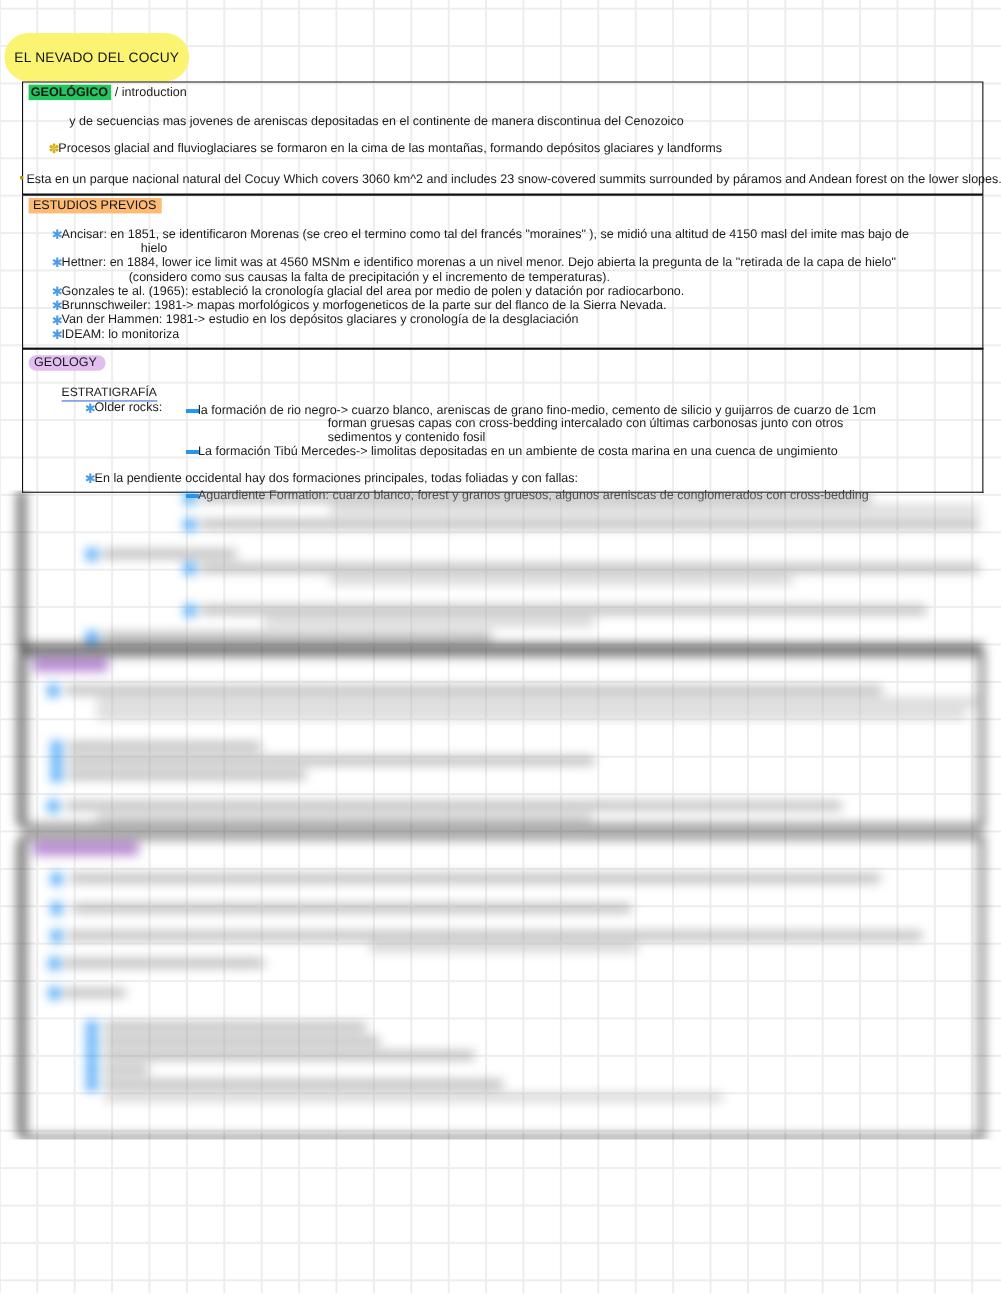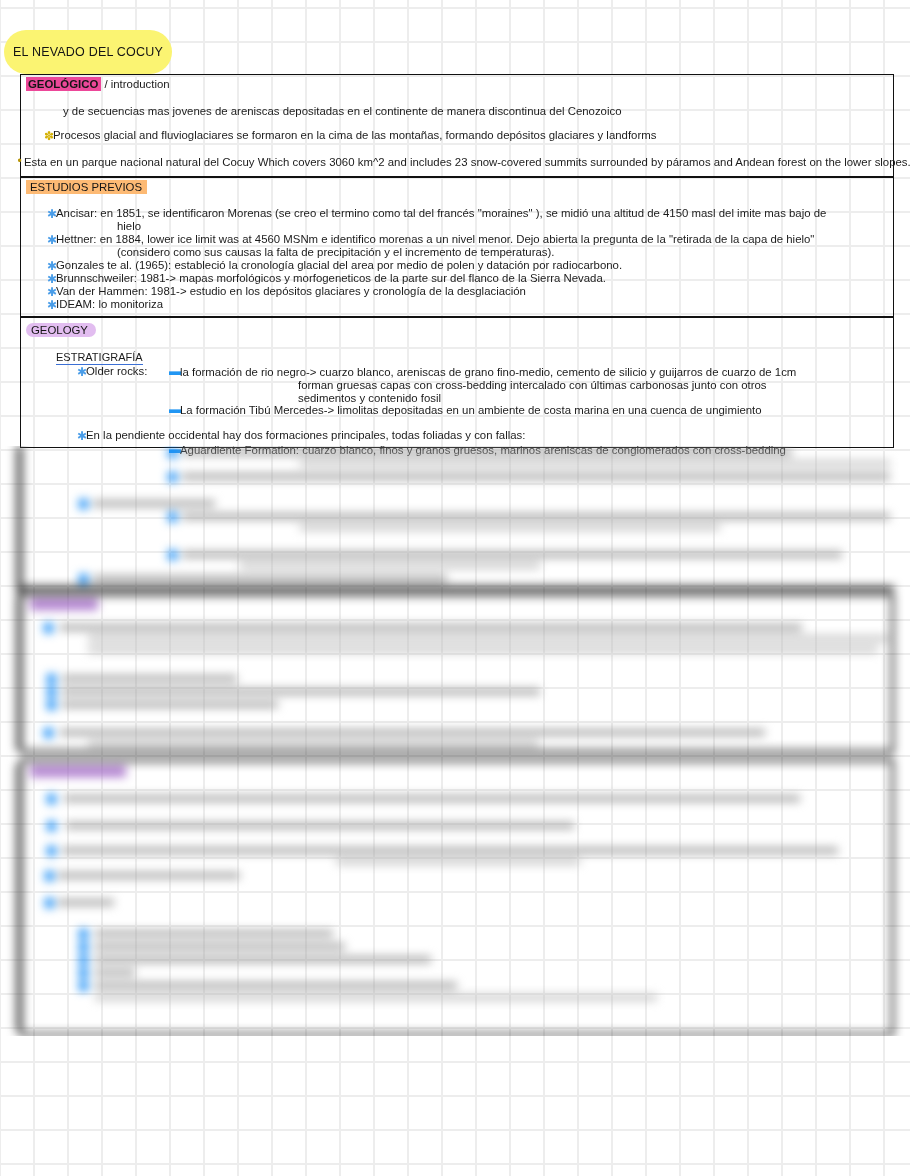--- a/index.html
+++ b/index.html
@@ -72,21 +72,21 @@
   .row {
     position: absolute;
     white-space: nowrap;
     font-size: 11.4px;
     line-height: 14px;
     color: #1b1b1b;
   }
 
   
   .hl-yellow {
-    background: #ec4899;
+    background: #22c55e;
     padding: 1px 3px 1px 2px;
     font-weight: 700;
     color: #151515;
   }
   .hl-purple {
     background: #fdba74;
     padding: 1px 5px 1px 4px;
     color: #151515;
   }
   .hl-purple-round {
@@ -211,21 +211,21 @@
     <span class="b-dot-y">•</span><span>Esta en un parque nacional natural del Cocuy Which covers 3060 km^2 and includes 23 snow-covered summits surrounded by páramos and Andean forest on the lower slopes.</span>
   </div>
 
   <div class="row" style="left:26px; top:180px;">
     <span class="hl-purple">ESTUDIOS PREVIOS</span>
   </div>
 
   <div class="row" style="left:47px; top:206px;">
     <span class="b-star-b">✱</span><span>Ancisar: en 1851, se identificaron Morenas (se creo el termino como tal del francés "moraines" ), se midió una altitud de 4150 masl del imite mas bajo de</span>
   </div>
-  <div class="row" style="left:117px; top:219px;">
+  <div class="row" style="left:128px; top:219px;">
     <span>hielo</span>
   </div>
   <div class="row" style="left:47px; top:232px;">
     <span class="b-star-b">✱</span><span>Hettner: en 1884, lower ice limit was at 4560 MSNm e identifico morenas a un nivel menor. Dejo abierta la pregunta de la "retirada de la capa de hielo"</span>
   </div>
   <div class="row" style="left:117px; top:245px;">
     <span>(considero como sus causas la falta de precipitación y el incremento de temperaturas).</span>
   </div>
   <div class="row" style="left:47px; top:258px;">
     <span class="b-star-b">✱</span><span>Gonzales te al. (1965): estableció la cronología glacial del area por medio de polen y datación por radiocarbono.</span>
@@ -260,21 +260,21 @@
   <div class="row" style="left:298px; top:391px;">
     <span>sedimentos y contenido fosil</span>
   </div>
   <div class="row" style="left:169px; top:402px;">
     <span class="b-dash-c">▬</span><span>La formación Tibú Mercedes-&gt;  limolitas depositadas en un ambiente de costa marina en una cuenca de ungimiento</span>
   </div>
   <div class="row" style="left:77px; top:428px;">
     <span class="b-star-b">✱</span><span>En la pendiente occidental hay dos formaciones principales, todas foliadas y con fallas:</span>
   </div>
   <div class="row" style="left:169px; top:442px;">
-    <span class="b-dash-c">▬</span><span>Aguardiente Formation: cuarzo blanco, finos y granos gruesos, marinos areniscas de  conglomerados con cross-bedding</span>
+    <span class="b-dash-c">▬</span><span>Aguardiente Formation: cuarzo blanco, forest y granos gruesos, algunos areniscas de  conglomerados con cross-bedding</span>
   </div>
 
 </div>
 
 <div id="blur-region">
   <div class="blur-inner">
 
     <div class="blur-sidebar" style="top:0px; height:148px;"></div>
     <div class="blur-box" style="top:140px; height:0px; border-width:0 0 4px 0;"></div>
 

